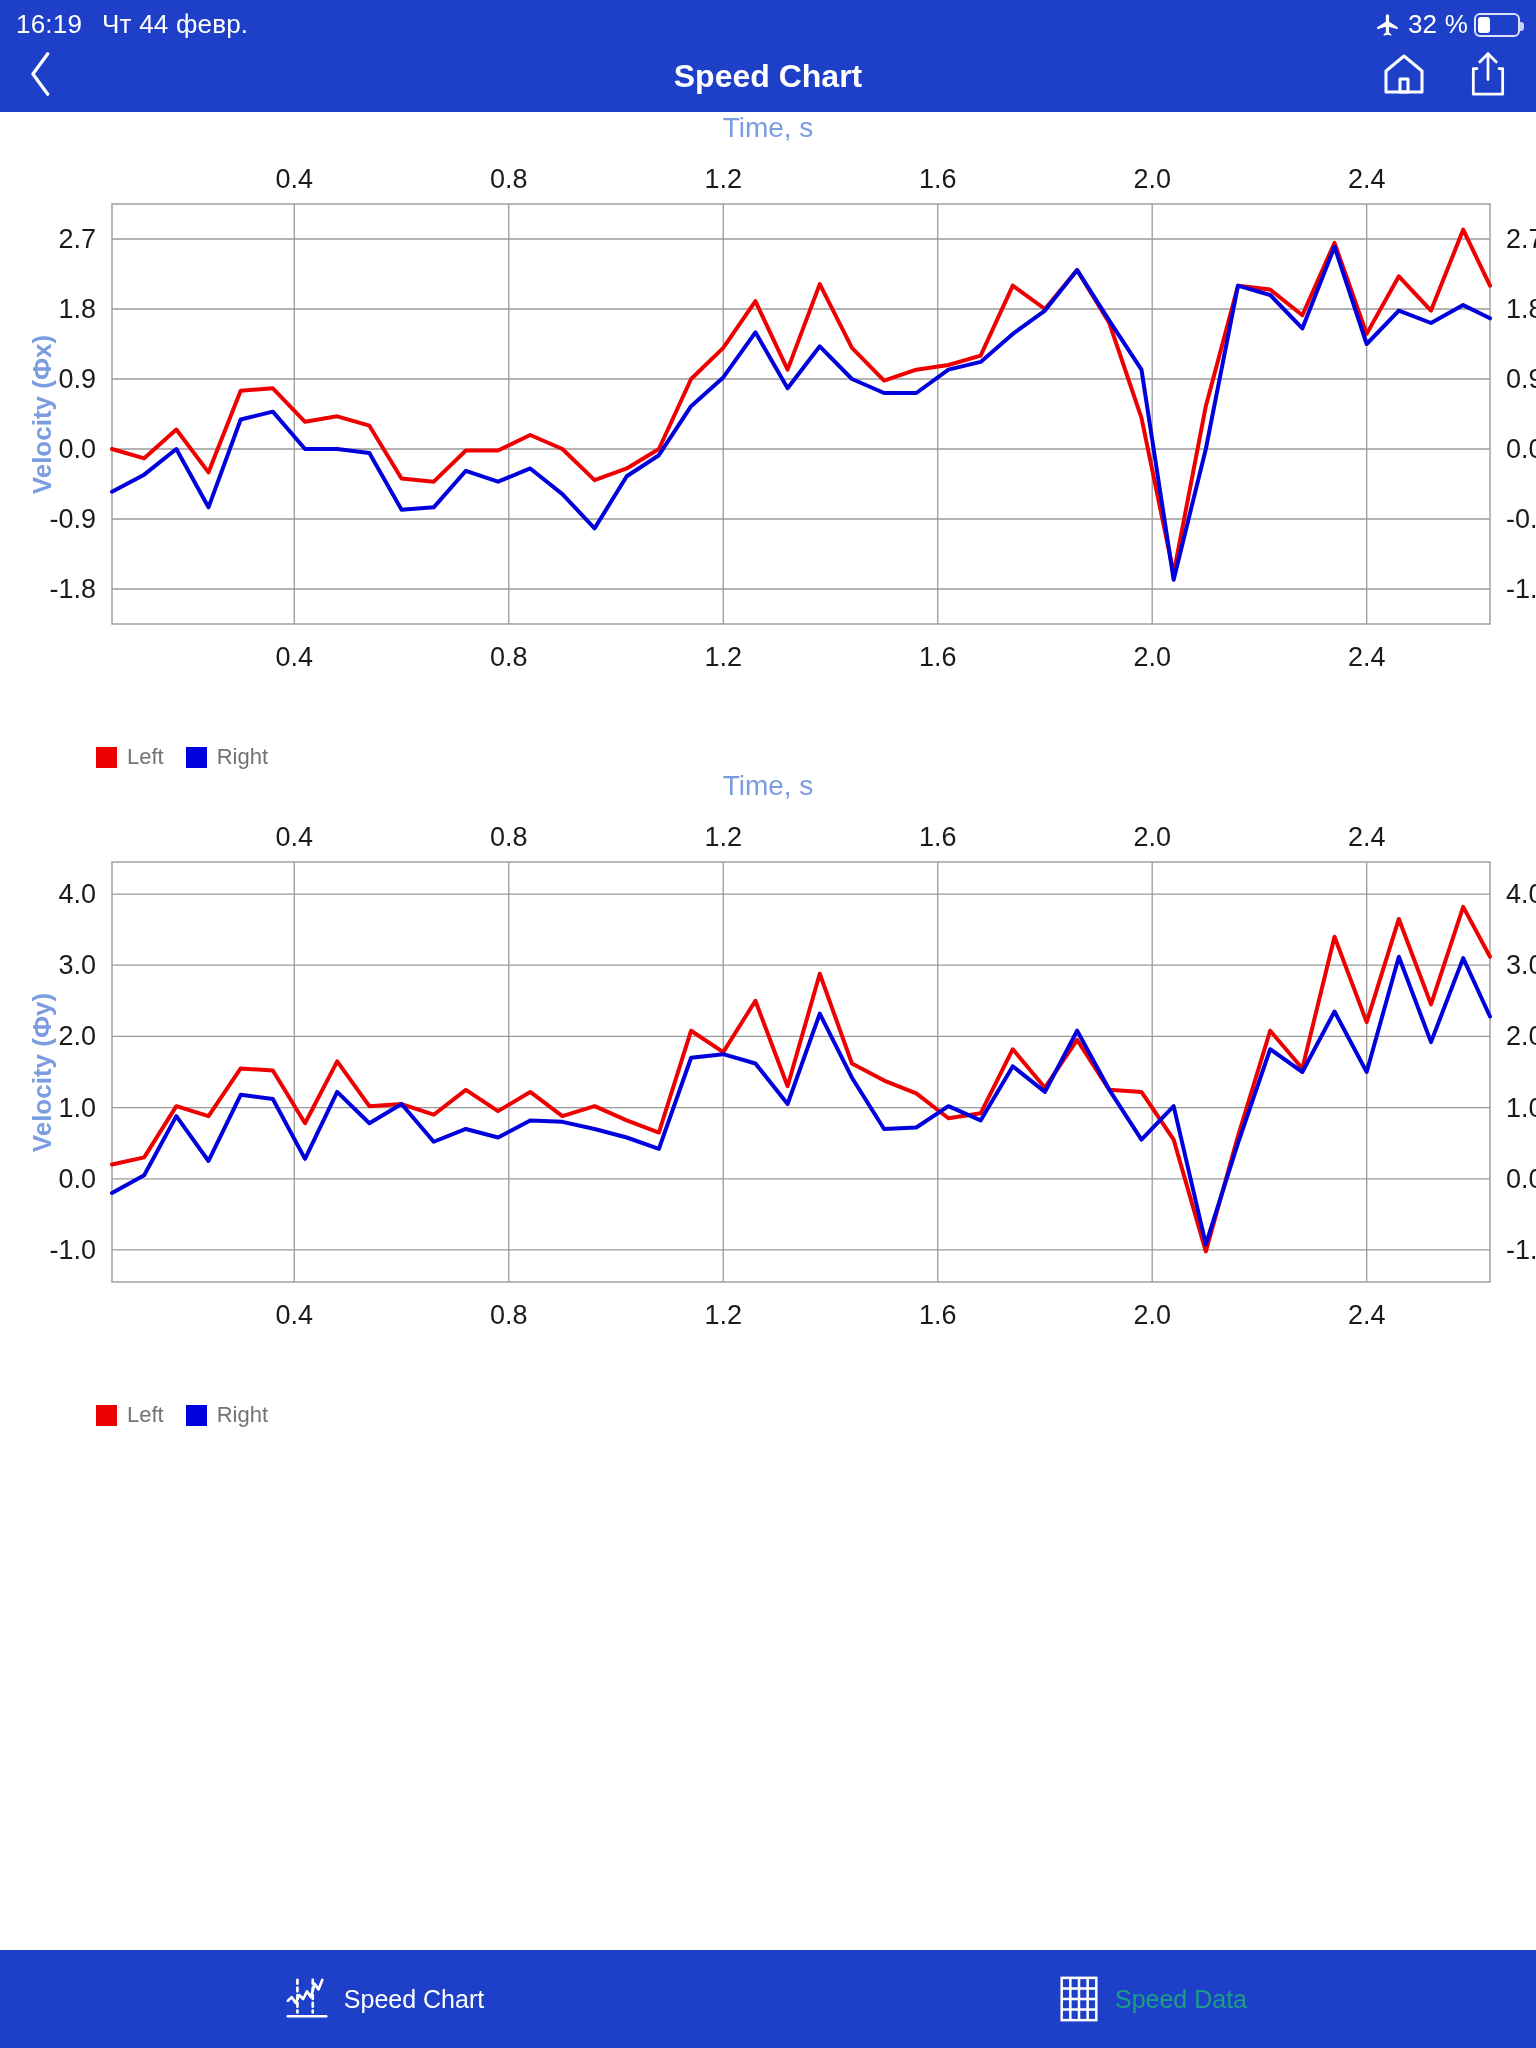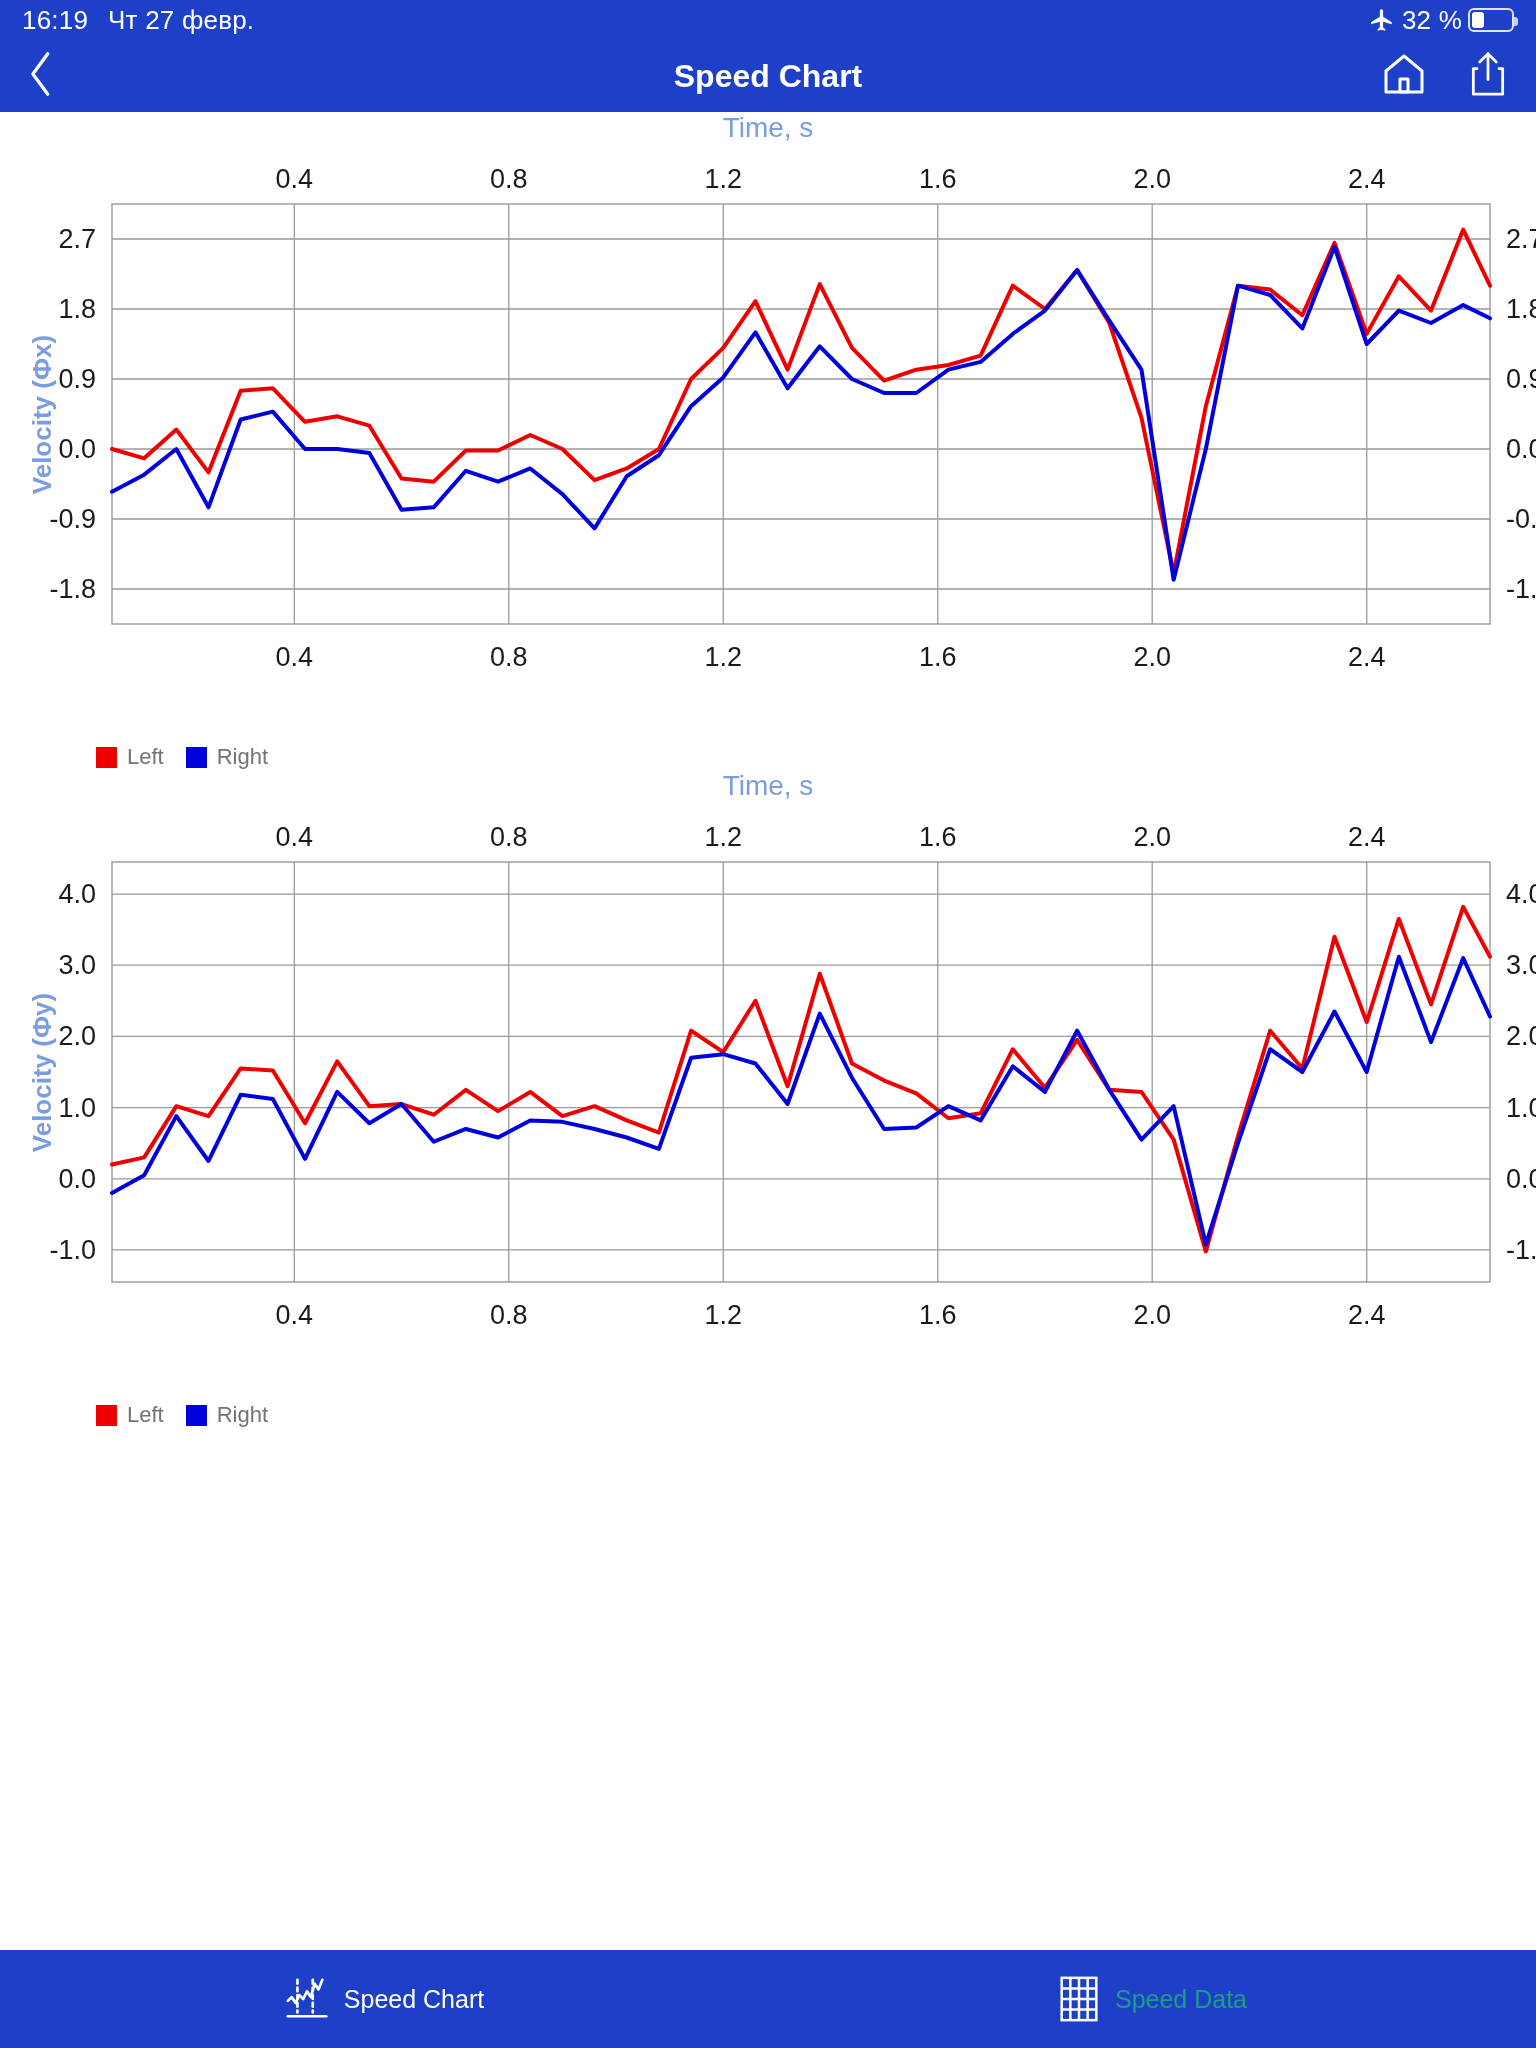--- a/index.html
+++ b/index.html
@@ -7,22 +7,22 @@
     width:1536px; height:2048px;
     background:#ffffff;
     font-family:"Liberation Sans", sans-serif;
     overflow:hidden;
   }
 
   
   .status-bar{
     height:40px; width:100%;
     background:#1e40c8;
-    display:flex; align-items:center;
-    padding:0 22px;
+    display:flex; align-items:flex-end;
+    padding:0 16px;
     color:#fff;
     font-size:26px;
     letter-spacing:.2px;
   }
   .status-left{ display:flex; align-items:center; gap:20px; }
   .status-right{ margin-left:auto; display:flex; align-items:center; gap:6px; }
   .plane-icon{ width:28px; height:26px; display:inline-block; }
   .battery{
     width:46px; height:24px;
     border:2px solid rgba(255,255,255,.85);
@@ -95,21 +95,21 @@
   .tab.active .tab-label{ color:#ffffff; }
   .tab.inactive .tab-label{ color:#1c9e84; }
   .tab-icon{ display:flex; align-items:center; justify-content:center; }
 </style>
 </head>
 <body>
 
 <div class="status-bar">
   <div class="status-left">
     <span>16:19</span>
-    <span>Чт 27 февр.</span>
+    <span>Чт 44 февр.</span>
   </div>
   <div class="status-right">
     <span class="plane-icon">
       <svg width="28" height="26" viewBox="0 0 24 24" fill="#fff">
         <path d="M21 16v-2l-8-5V3.5A1.5 1.5 0 0 0 11.5 2 1.5 1.5 0 0 0 10 3.5V9l-8 5v2l8-2.5V19l-2 1.5V22l3.5-1 3.5 1v-1.5L13 19v-5.5z"></path>
       </svg>
     </span>
     <span>32 %</span>
     <span class="battery">
       <span class="battery-fill" style="width: 32%;"></span>

